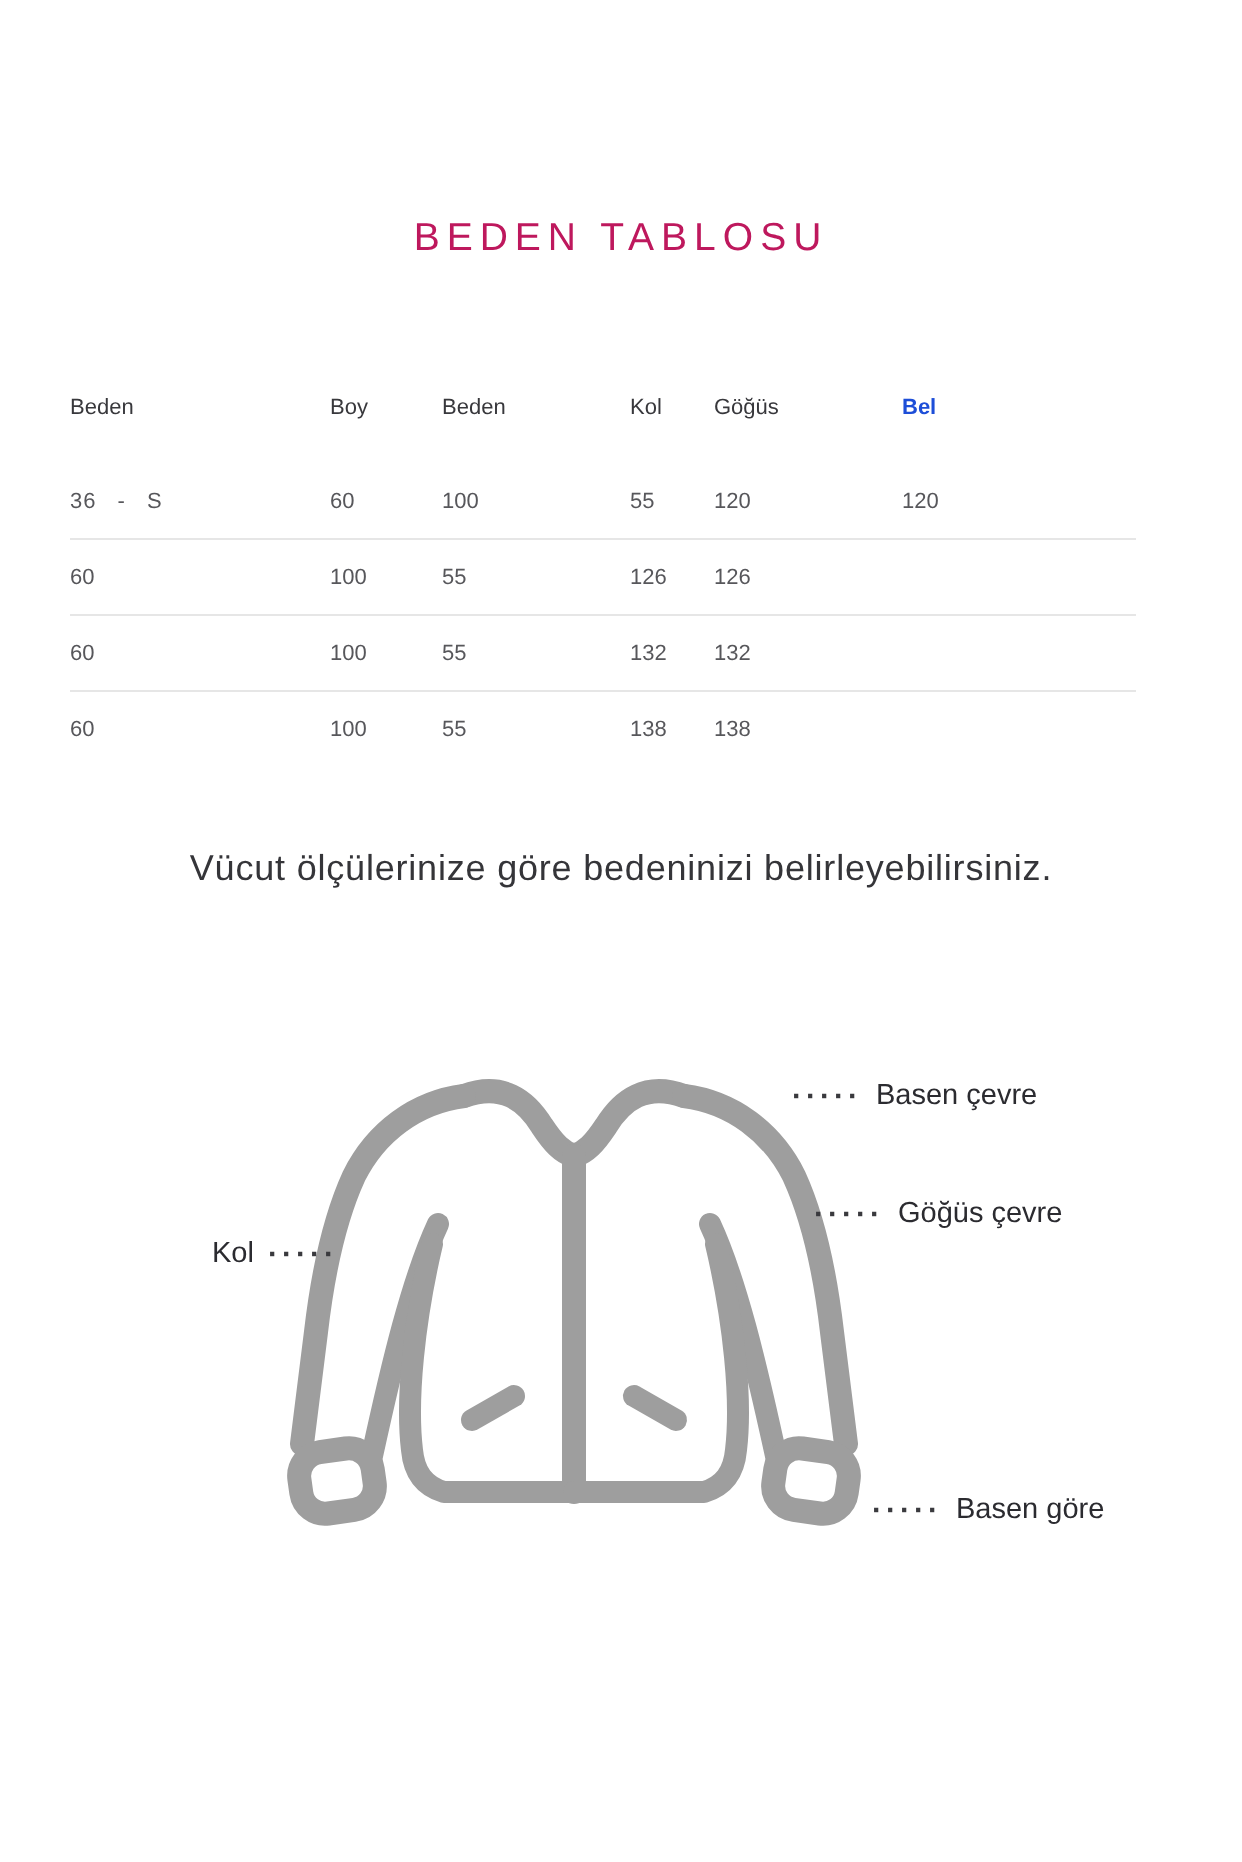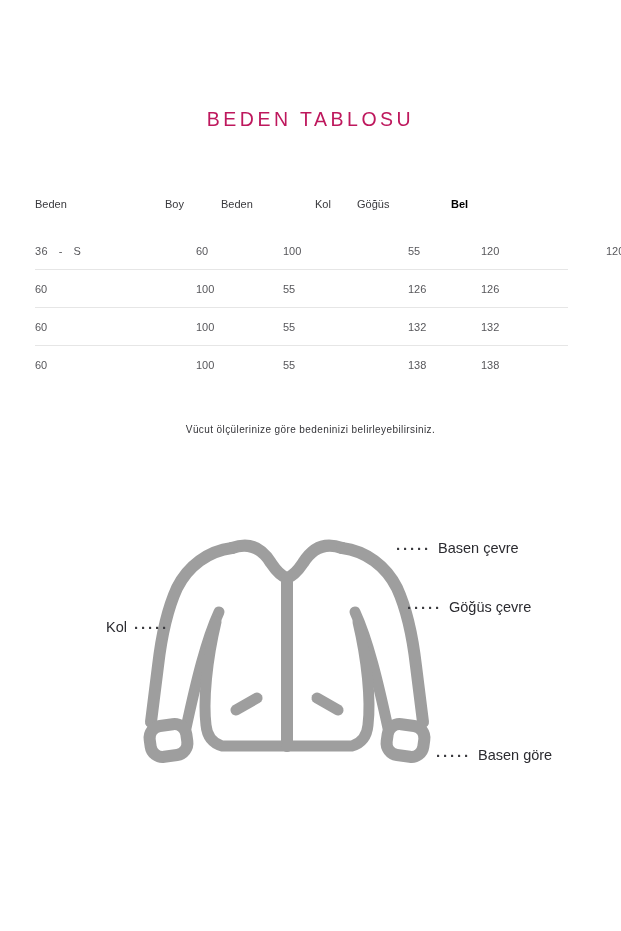--- a/index.html
+++ b/index.html
@@ -28,28 +28,28 @@
     align-items:center;
     height:37px;
   }
   .trow.head{height:40px;margin-bottom:8px;}
   .trow .cell{
     text-align:left;
     font-size:11px;
     color:#57575b;
   }
   .trow.head .cell{color:#38383c;}
-  .trow.head .cell.last{font-weight:700;color:#000000;}
+  .trow.head .cell.last{font-weight:700;color:#1d4ed8;}
   .cell.beden{word-spacing:7px;letter-spacing:0.5px;}
-  .trow.body{border-bottom:1px solid #e6e6e6;gap:31px;}
+  .trow.body{border-bottom:1px solid #e6e6e6;}
   .trow.body.last{border-bottom:none;}
   .note{
     position:absolute;top:424px;left:0;width:621px;
     text-align:center;
-    font-size:10px;
+    font-size:18px;
     letter-spacing:0.4px;
     color:#353539;
   }
   .diagram{
     position:absolute;top:442px;left:0;width:621px;height:489px;
   }
   .diagram svg{position:absolute;top:0;left:0;}
   .measure-label{
     position:absolute;
     display:flex;align-items:center;gap:7px;

